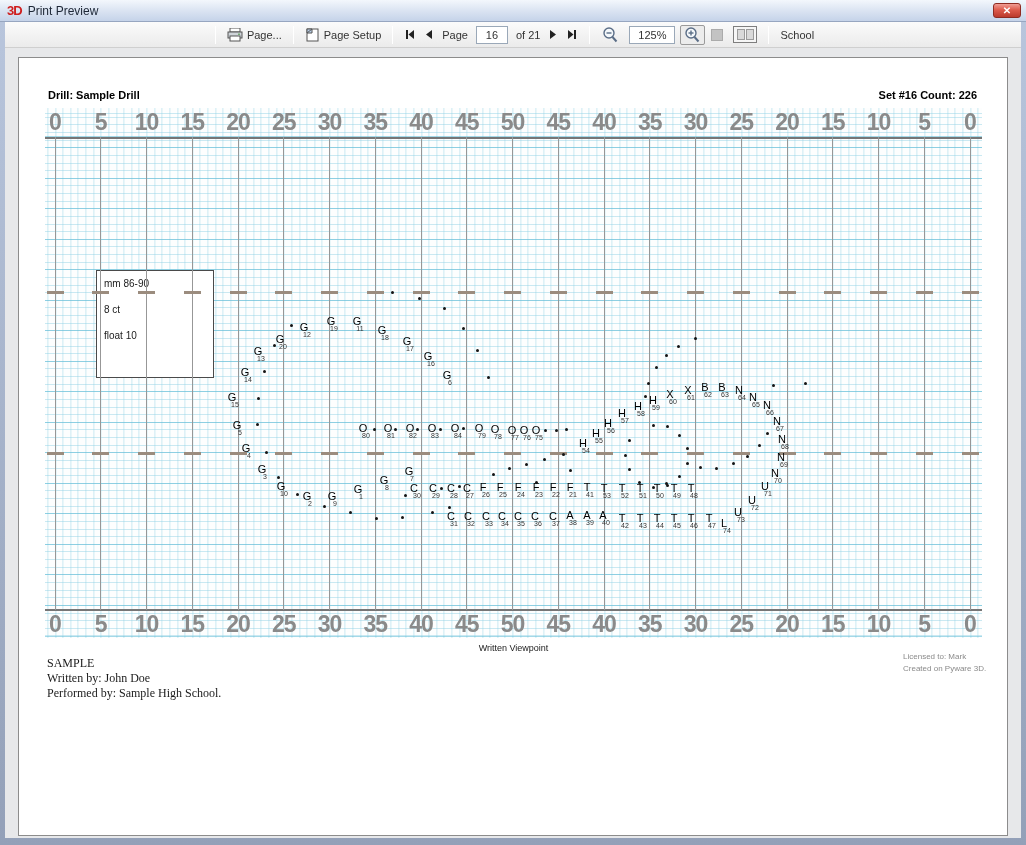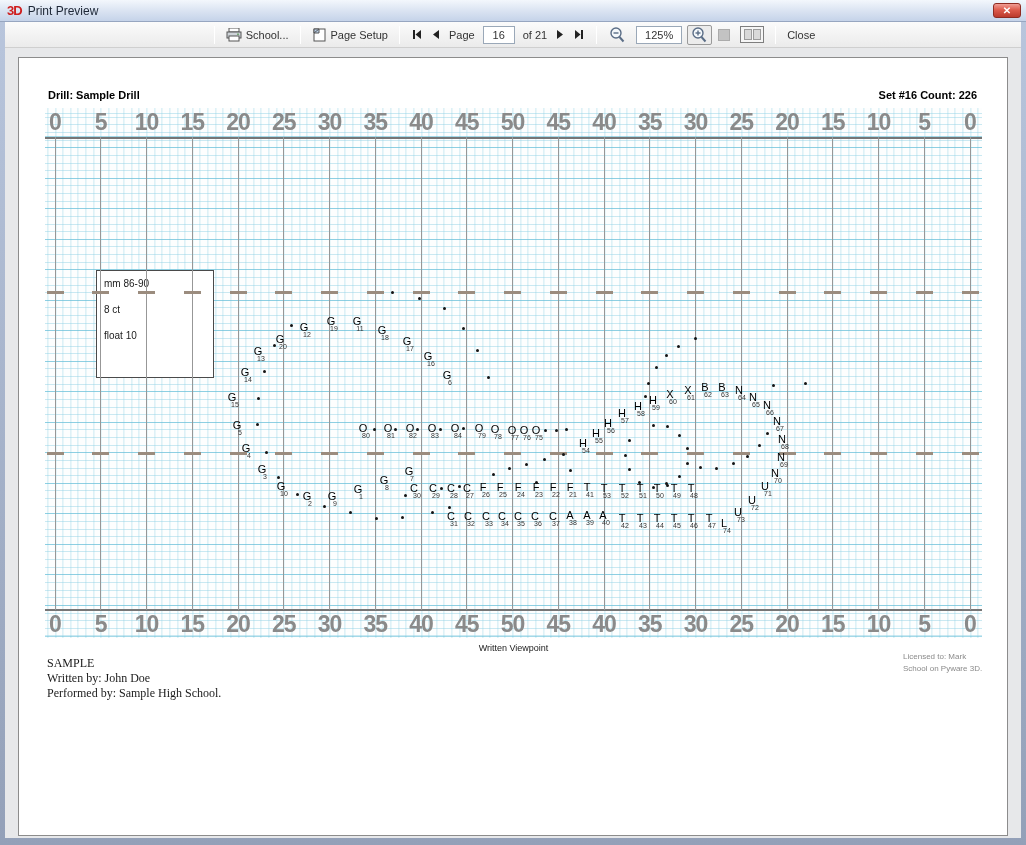--- a/index.html
+++ b/index.html
@@ -109,21 +109,21 @@
 
     <div class="tb-btn">
       <span class="tb-ico">
         <svg width="16" height="14" viewBox="0 0 16 14">
           <rect x="3" y="0" width="10" height="4" fill="#fff" stroke="#555"></rect>
           <rect x="1" y="4" width="14" height="6" fill="#cfd4d9" stroke="#555"></rect>
           <rect x="3" y="8" width="10" height="5" fill="#fff" stroke="#555"></rect>
           <rect x="11" y="5.5" width="2" height="1.5" fill="#7a7"></rect>
         </svg>
       </span>
-      <span>School...</span>
+      <span>Page...</span>
     </div>
 
     <div class="tb-sep"></div>
 
     <div class="tb-btn">
       <span class="tb-ico">
         <svg width="15" height="14" viewBox="0 0 15 14">
           <rect x="2" y="1" width="11" height="12" fill="#fff" stroke="#555"></rect>
           <path d="M2 1 L7 1 L7 5 L2 5 Z" fill="#b9cfe8" stroke="#555"></path>
           <path d="M7 1 L2 5" stroke="#555"></path>
@@ -180,21 +180,21 @@
     </div>
 
     <div class="pageview-disabled"></div>
     <div class="pageview-two">
       <span></span>
       <span></span>
     </div>
 
     <div class="tb-sep"></div>
 
-    <div class="tb-btn">Close</div>
+    <div class="tb-btn">School</div>
   </div>
 </div>
 
 <div class="page-sheet"></div>
 
 <div class="drill-title">Drill: Sample Drill</div>
 <div class="set-info">Set #16  Count: 226</div>
 
 <div class="field" id="field-layer">
   <div class="sideline" style="top:29px"></div>
@@ -716,14 +716,14 @@
 <div class="director-vp">Written Viewpoint</div>
 
 <div class="footer-left">
   <div>SAMPLE</div>
   <div>Written by: John Doe</div>
   <div>Performed by: Sample High School.</div>
 </div>
 
 <div class="footer-right">
   <div>Licensed to: Mark</div>
-  <div>School on Pyware 3D.</div>
+  <div>Created on Pyware 3D.</div>
 </div>
 
 </body></html>

